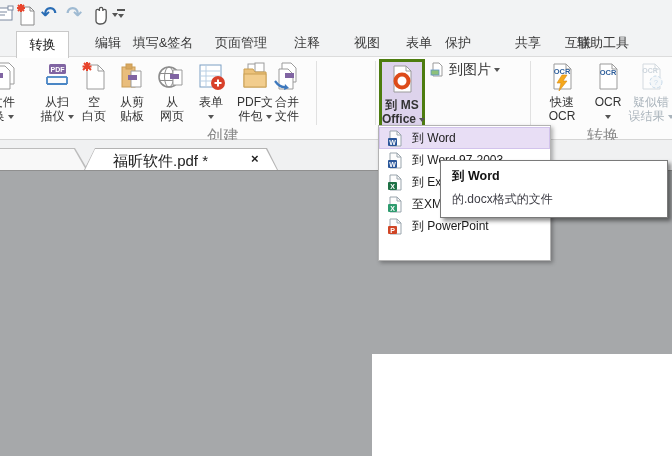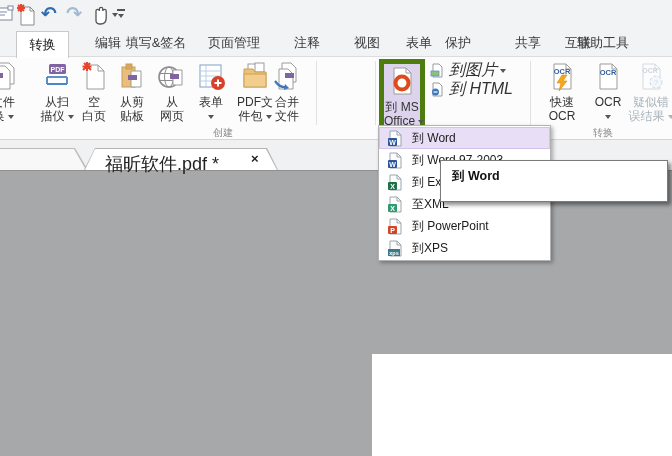--- a/index.html
+++ b/index.html
@@ -29,39 +29,39 @@
         text-align:center;white-space:nowrap;}
   .rtab.active{top:2px;height:27px;line-height:25px;background:#fff;
         border:1px solid #c9c9c9;border-bottom:none;color:#111;z-index:2;}
 
   
   .ribbon{position:absolute;left:0;top:57px;width:672px;height:83px;background:#fcfcfc;
           border-bottom:1px solid #d5d5d5;}
   .blg{position:absolute;top:2px;height:78px;text-align:center;font-size:12px;
        line-height:14px;color:#333;white-space:nowrap;}
   .blg .ic{height:36px;padding-top:2px;}
-  .blg.active{background:#ddd3ec;border:5px solid #4d7c0f;}
+  .blg.active{background:#ddd3ec;border:3px solid #4d7c0f;font-weight:bold;}
   .blg.dis{color:#a9b3bb;}
-  .bsm{position:absolute;left:430px;height:19px;font-size:16px;color:#333;line-height:19px;
-       white-space:nowrap;font-style:italic;}
+  .bsm{position:absolute;left:430px;height:19px;font-size:14px;color:#333;line-height:19px;
+       white-space:nowrap;}
   .bsm svg{vertical-align:-3px;margin-right:5px;}
   .sep{position:absolute;top:4px;width:1px;height:64px;background:#e1e1e1;}
-  .grp{position:absolute;top:69px;width:100px;text-align:center;font-size:10px;color:#8a8a8a;}
+  .grp{position:absolute;top:69px;width:100px;text-align:center;font-size:16px;color:#8a8a8a;}
 
   
   .doctabs{position:absolute;left:0;top:140px;width:672px;height:30px;background:#f0f1f2;}
   .tab-stub{position:absolute;left:0;top:8px;width:88px;height:22px;background:#bcbcbc;
             clip-path:polygon(0 0,75px 0,88px 22px,0 22px);}
   .tab-stub i{position:absolute;left:0;top:1px;width:87px;height:21px;background:#f8f8f8;
             clip-path:polygon(0 0,74px 0,86px 21px,0 21px);}
   .tab-active{position:absolute;left:84px;top:8px;width:194px;height:22px;background:#b3b3b3;
             clip-path:polygon(0 22px,11px 0,183px 0,194px 22px);z-index:2;}
   .tab-active i{position:absolute;left:1px;top:1px;width:192px;height:21px;background:#fff;
             clip-path:polygon(0 21px,10px 0,181px 0,192px 21px);}
-  .tab-title{position:absolute;left:105px;top:12px;font-size:18px;color:#222;z-index:3;}
+  .tab-title{position:absolute;left:113px;top:12px;font-size:15px;color:#222;z-index:3;}
   .tab-close{position:absolute;left:251px;top:11px;font-size:13px;font-weight:bold;color:#222;
             z-index:3;line-height:16px;}
 
   
   .canvas{position:absolute;left:0;top:170px;width:672px;height:286px;background:#a6a8aa;
           border-top:1px solid #8f8f8f;}
   .page{position:absolute;left:372px;top:183px;width:300px;height:273px;background:#fff;
         overflow:hidden;}
 
   
@@ -112,22 +112,22 @@
     <span class="dar" style="position:absolute;left:109px;top:13px"></span>
     <span class="qat-more">
       <span class="bar"></span>
         <span class="tri dar" style="margin:0"></span>
     </span>
   </div>
 
   <div class="tabrow">
     <span class="rtab active" style="left:16px;width:53px">转换</span>
     <span class="rtab" style="left:94px;width:28px">编辑</span>
-    <span class="rtab" style="left:125px;width:62px">填写&amp;签名</span>
-    <span class="rtab" style="left:208px;width:52px">页面管理</span>
+    <span class="rtab" style="left:132px;width:62px">填写&amp;签名</span>
+    <span class="rtab" style="left:215px;width:52px">页面管理</span>
     <span class="rtab" style="left:293px;width:28px">注释</span>
     <span class="rtab" style="left:353px;width:28px">视图</span>
     <span class="rtab" style="left:405px;width:28px">表单</span>
     <span class="rtab" style="left:444px;width:28px">保护</span>
     <span class="rtab" style="left:514px;width:28px">共享</span>
     <span class="rtab" style="left:564px;width:28px">互联</span>
     <span class="rtab" style="left:576px;width:54px">辅助工具</span>
   </div>
 
   <div class="ribbon">
@@ -254,27 +254,20 @@
       <div>到 MS</div>
       <div><span>Office</span><span class="dar"></span></div>
     </div>
 
     <div class="bsm" style="top:3px">
       <svg width="14" height="15" viewBox="0 0 14 15">
         <path d="M3 1h6l3 3v10H3z" fill="#fff" stroke="#9b9b9b"></path>
         <rect x="1" y="8" width="8" height="5" fill="#8dc07a" stroke="#5e94c9" stroke-width=".8"></rect>
       </svg><span>到图片</span><span class="dar"></span>
     </div>
-    <div class="bsm" style="top:22px">
-      <svg width="14" height="15" viewBox="0 0 14 15">
-        <path d="M3 1h6l3 3v10H3z" fill="#fff" stroke="#9b9b9b"></path>
-        <circle cx="5.5" cy="10" r="3.5" fill="#3d78bd"></circle>
-        <path d="M3.5 10h4" stroke="#fff" stroke-width="1.2"></path>
-      </svg><span>到 HTML</span>
-    </div>
 
     <div class="sep" style="left:530px"></div>
 
     <div class="blg" style="left:540px;width:44px">
       <div class="ic">
         <svg width="32" height="32" viewBox="0 0 32 32">
           <path d="M8 3h12l5 5v20H8z" fill="#fff" stroke="#9b9b9b"></path>
           <path d="M20 3v5h5" fill="none" stroke="#9b9b9b"></path>
           <text x="16" y="13" font-size="7.5" font-weight="bold" fill="#2f5f9b" text-anchor="middle">OCR</text>
           <path d="M16 14l-5 8h4l-2 8 8-10h-4l4-6z" fill="#f6a81c" stroke="#d78b12" stroke-width=".6"></path>
@@ -370,30 +363,22 @@
     </div>
     <div class="mi">
       <svg width="15" height="17" viewBox="0 0 15 17">
         <path d="M3 1h7l4 4v11H3z" fill="#fdfdfd" stroke="#9aa5ad"></path>
         <path d="M10 1v4h4" fill="none" stroke="#9aa5ad"></path>
         <rect x="1" y="8" width="9" height="8" rx="1" fill="#d04525"></rect>
         <text x="5.5" y="14.5" font-size="7" font-weight="bold" fill="#fff" text-anchor="middle">P</text>
       </svg>
       <span>到 PowerPoint</span>
     </div>
-    <div class="mi">
-      <svg width="15" height="17" viewBox="0 0 15 17">
-        <path d="M3 1h7l4 4v11H3z" fill="#fdfdfd" stroke="#9aa5ad"></path>
-        <path d="M10 1v4h4" fill="none" stroke="#9aa5ad"></path>
-        <rect x="1" y="9" width="12" height="7" fill="#3a7a8c"></rect>
-        <text x="7" y="14.5" font-size="5.5" font-weight="bold" fill="#fff" text-anchor="middle">xps</text>
-      </svg>
-      <span>到XPS</span>
-    </div>
   </div>
 
   <div class="tooltip">
     <div class="tt-title">到 Word</div>
     <div class="tt-body">
+      <div>的.docx格式的文件</div>
     </div>
   </div>
 
 </div>
 
 </body></html>

